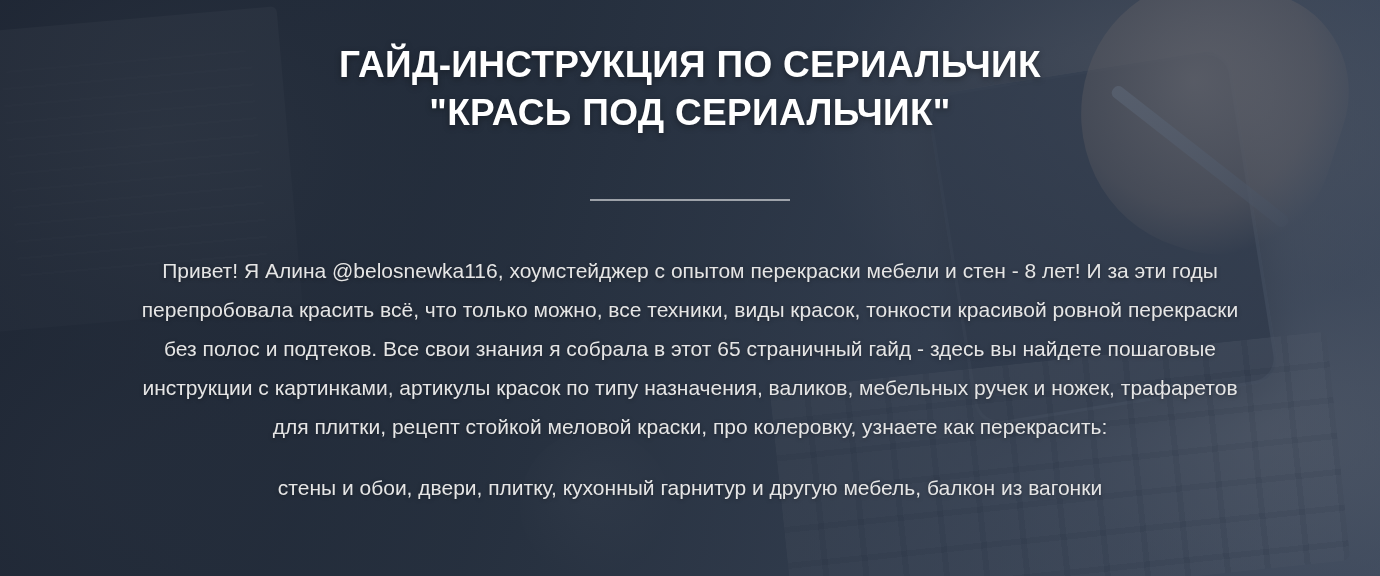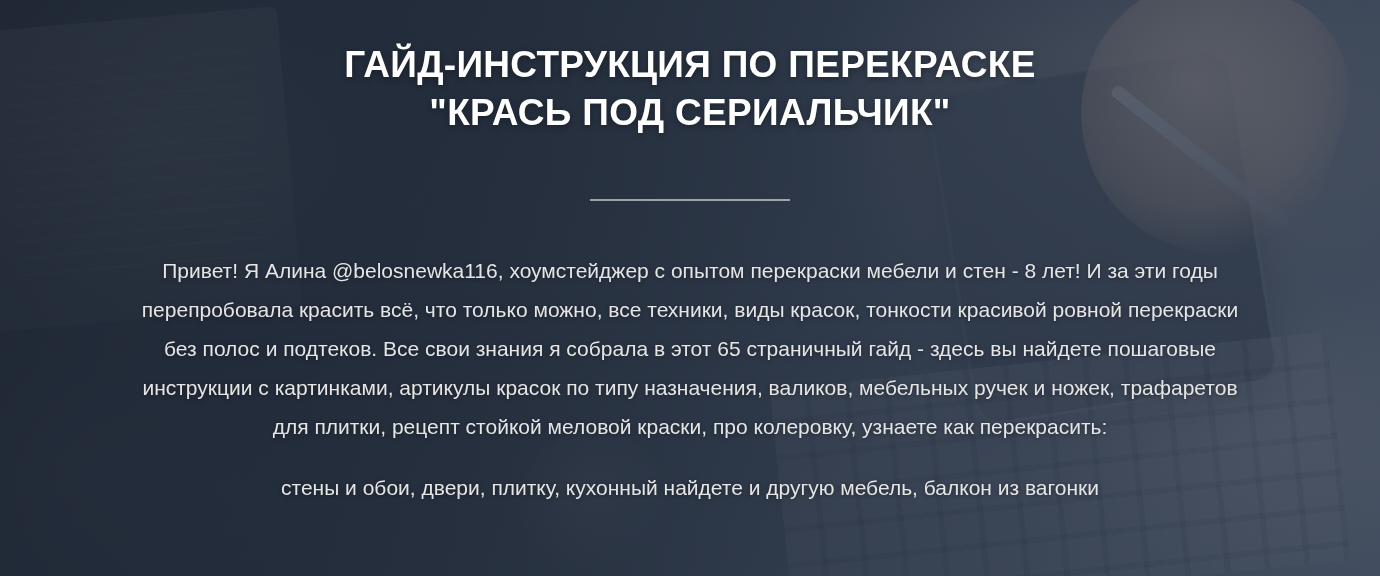--- a/index.html
+++ b/index.html
@@ -165,25 +165,25 @@
     <div class="photo-obj obj-pen"></div>
     <div class="photo-obj obj-keyboard"></div>
     <div class="photo-obj obj-cup"></div>
   </div>
 
   <div class="tint"></div>
 
   <div class="content">
 
     <h1 class="title">
-      <span class="line">ГАЙД-ИНСТРУКЦИЯ ПО ПЕРЕКРАСКЕ</span>
+      <span class="line">ГАЙД-ИНСТРУКЦИЯ ПО СЕРИАЛЬЧИК</span>
       <span class="line">"КРАСЬ ПОД СЕРИАЛЬЧИК"</span>
     </h1>
 
     <div class="divider"></div>
 
     <div class="body-copy">
       <p>Привет! Я Алина @belosnewka116, хоумстейджер с опытом перекраски мебели и стен - 8 лет! И за эти годы перепробовала красить всё, что только можно, все техники, виды красок, тонкости красивой ровной перекраски без полос и подтеков. Все свои знания я собрала в этот 65 страничный гайд - здесь вы найдете пошаговые инструкции с картинками, артикулы красок по типу назначения, валиков, мебельных ручек и ножек, трафаретов для плитки, рецепт стойкой меловой краски, про колеровку, узнаете как перекрасить:</p>
-      <p class="para-gap">стены и обои, двери, плитку, кухонный найдете и другую мебель, балкон из вагонки</p>
+      <p class="para-gap">стены и обои, двери, плитку, кухонный гарнитур и другую мебель, балкон из вагонки</p>
     </div>
 
   </div>
 </div>
 
 </body></html>

